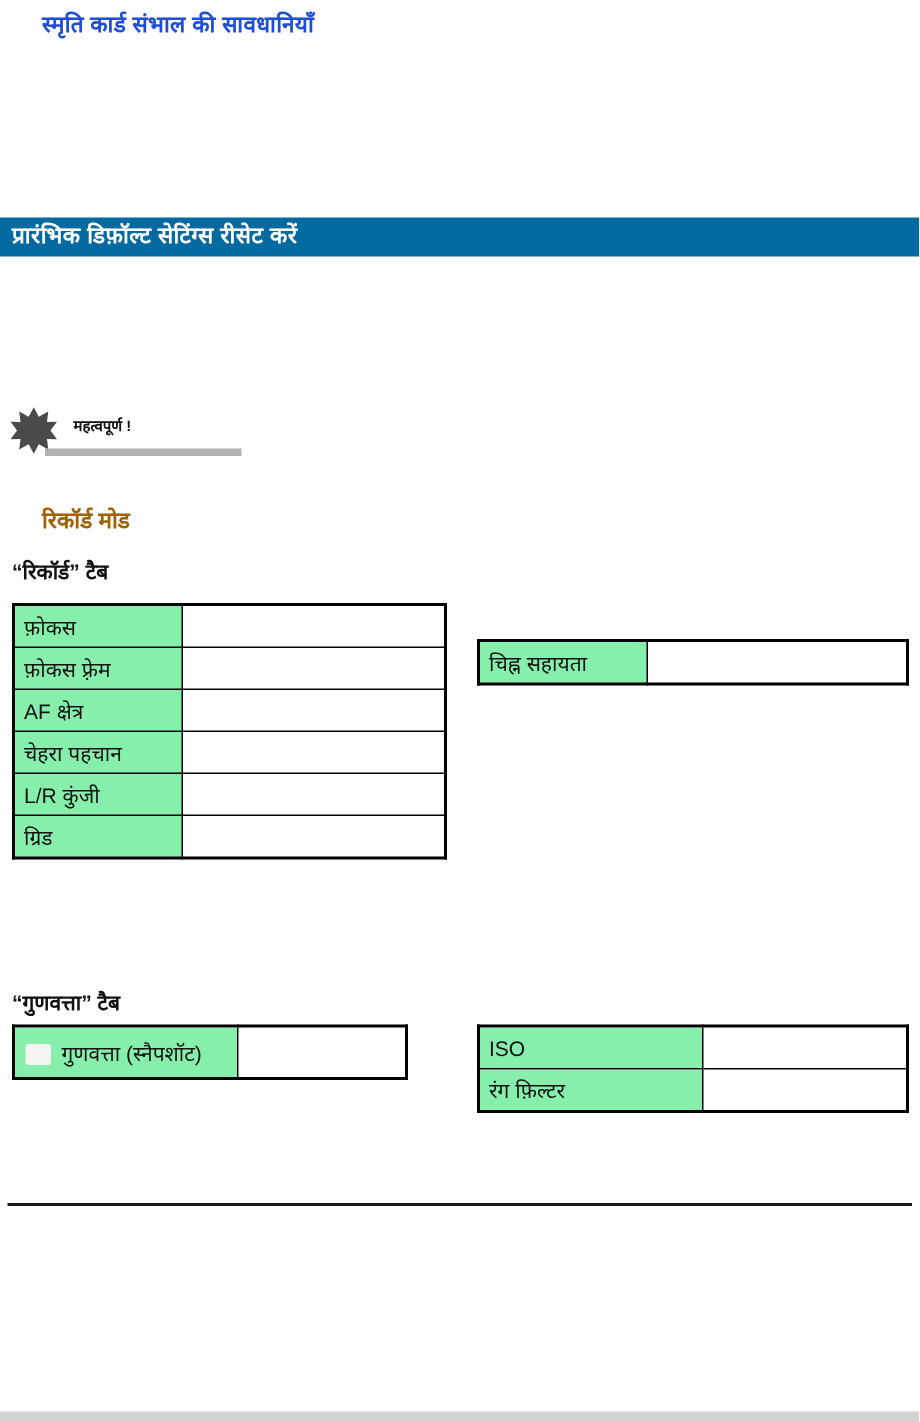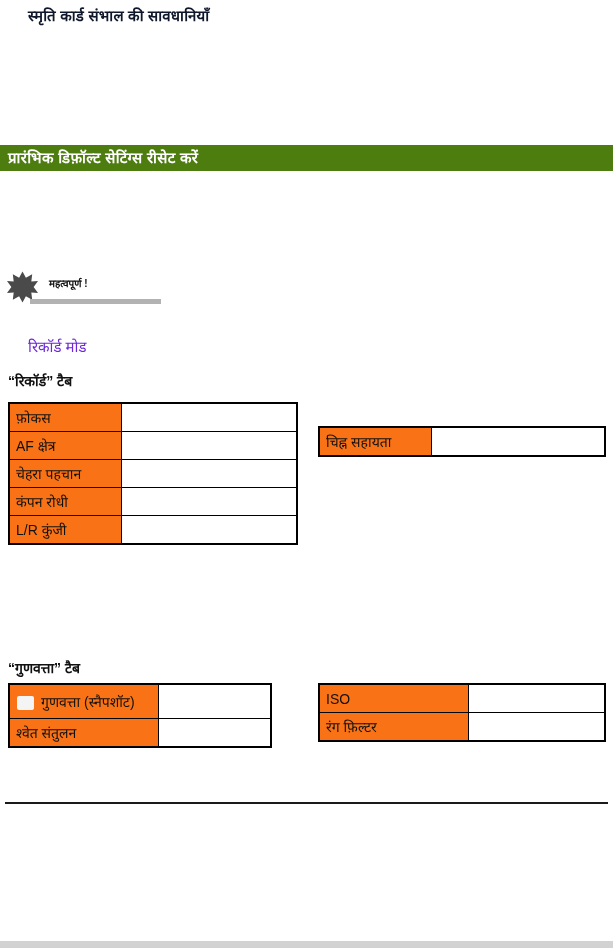--- a/index.html
+++ b/index.html
@@ -6,64 +6,64 @@
   .page{
     position:relative;
     width:613px;height:948px;
     background:#ffffff;
     font-family:"Liberation Sans","DejaVu Sans",sans-serif;
     color:#1a1a1a;
     overflow:hidden;
   }
   .top-heading{
     position:absolute;left:28px;top:5px;
-    font-size:15px;font-weight:bold;color:#0f172a;
+    font-size:15px;font-weight:bold;color:#1d4ed8;
     letter-spacing:0.2px;
   }
   .section-bar{
     position:absolute;left:0;top:145px;width:613px;height:26px;
-    background:#4d7c0f;color:#ffffff;
+    background:#0369a1;color:#ffffff;
     font-size:15px;font-weight:bold;
     line-height:26px;padding-left:8px;box-sizing:border-box;
     letter-spacing:0.3px;
   }
   .important-wrap{position:absolute;left:0;top:268px;width:260px;height:45px;}
   .star-icon{position:absolute;left:7px;top:3px;width:31px;height:32px;}
   .important-label{
     position:absolute;left:49px;top:8px;
     font-size:10px;font-weight:bold;color:#111;
   }
   .important-rule{
     position:absolute;left:30px;top:31px;width:131px;height:5px;
     background:#b2b2b2;
   }
   .record-mode-heading{
     position:absolute;left:28px;top:336px;
-    font-size:15px;font-weight:normal;color:#6d28d9;
+    font-size:15px;font-weight:bold;color:#a16207;
   }
   .tab-heading{
     position:absolute;left:8px;
     font-size:14px;font-weight:bold;color:#111;
   }
   .tab-heading.record{top:371px;}
   .tab-heading.quality{top:658px;}
 
   table.settings{
     position:absolute;
     border-collapse:collapse;
     table-layout:fixed;
     font-size:14px;color:#111;
   }
   table.settings td{
     border:1px solid #000;
     padding:0 0 0 6px;
     overflow:hidden;white-space:nowrap;
   }
   table.settings{border:2px solid #000;}
-  td.label-cell{background:#f97316;}
+  td.label-cell{background:#86efac;}
   td.value-cell{background:#ffffff;}
 
   #tbl-record-left{left:8px;top:402px;width:290px;}
   #tbl-record-left td{height:27px;}
   #tbl-record-left td.label-cell{width:105px;}
 
   #tbl-record-right{left:318px;top:402px;width:288px;margin-top:24px;}
   #tbl-record-right td.label-cell{width:105px;}
   #tbl-record-right tr.row-short td{height:27px;}
   #tbl-record-right tr.row-tall td{height:198px;}
@@ -112,33 +112,37 @@
 
   <div class="tab-heading record">“रिकॉर्ड” टैब</div>
 
   <table class="settings" id="tbl-record-left">
     <tbody>
       <tr>
         <td class="label-cell">फ़ोकस</td>
         <td class="value-cell"></td>
       </tr>
       <tr>
+        <td class="label-cell">फ़ोकस फ़्रेम</td>
+        <td class="value-cell"></td>
+      </tr>
+      <tr>
         <td class="label-cell">AF क्षेत्र</td>
         <td class="value-cell"></td>
       </tr>
       <tr>
         <td class="label-cell">चेहरा पहचान</td>
         <td class="value-cell"></td>
       </tr>
       <tr>
-        <td class="label-cell">कंपन रोधी</td>
+        <td class="label-cell">L/R कुंजी</td>
         <td class="value-cell"></td>
       </tr>
       <tr>
-        <td class="label-cell">L/R कुंजी</td>
+        <td class="label-cell">ग्रिड</td>
         <td class="value-cell"></td>
       </tr>
     </tbody>
   </table>
 
   <table class="settings" id="tbl-record-right">
     <tbody>
       <tr class="row-short">
         <td class="label-cell">चिह्न सहायता</td>
         <td class="value-cell"></td>
@@ -149,24 +153,20 @@
   <div class="tab-heading quality">“गुणवत्ता” टैब</div>
 
   <table class="settings" id="tbl-quality-left">
     <tbody>
       <tr class="row-first">
         <td class="label-cell">
           <span class="snapshot-icon"></span><span>गुणवत्ता (स्नैपशॉट)</span>
         </td>
         <td class="value-cell"></td>
       </tr>
-      <tr class="row-rest">
-        <td class="label-cell">श्वेत संतुलन</td>
-        <td class="value-cell"></td>
-      </tr>
     </tbody>
   </table>
 
   <table class="settings" id="tbl-quality-right">
     <tbody>
       <tr>
         <td class="label-cell">ISO</td>
         <td class="value-cell"></td>
       </tr>
       <tr>

